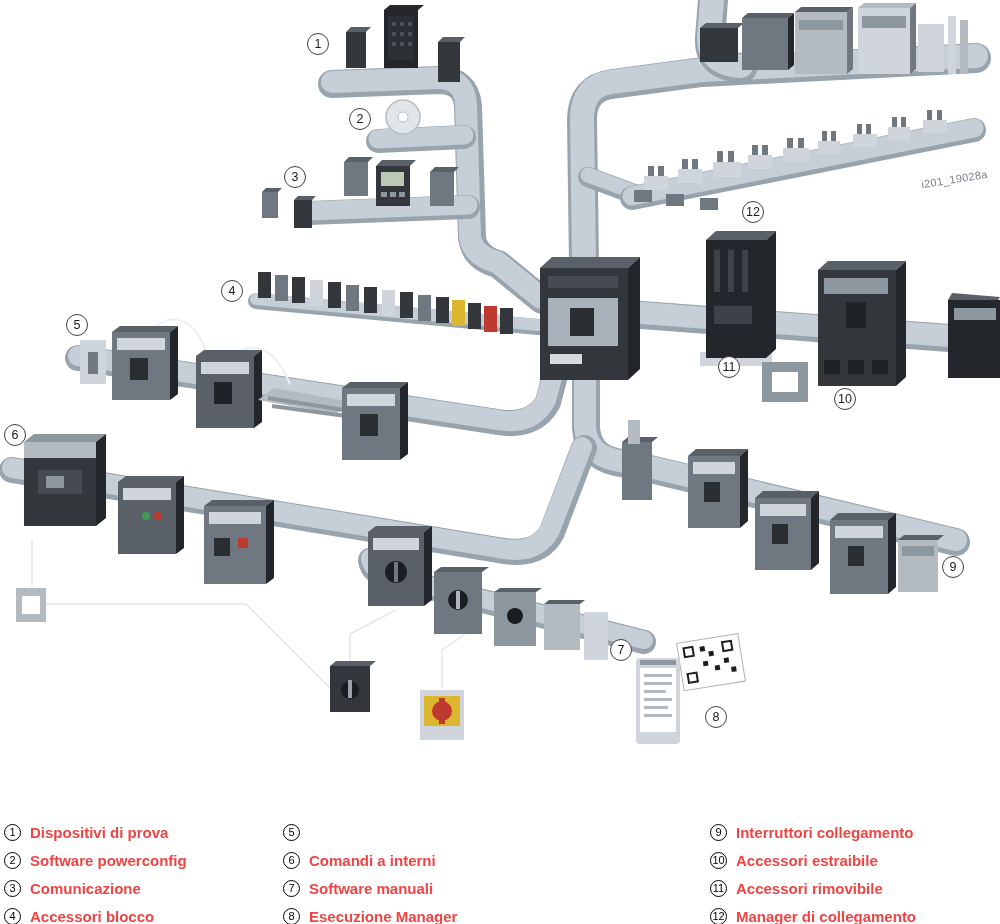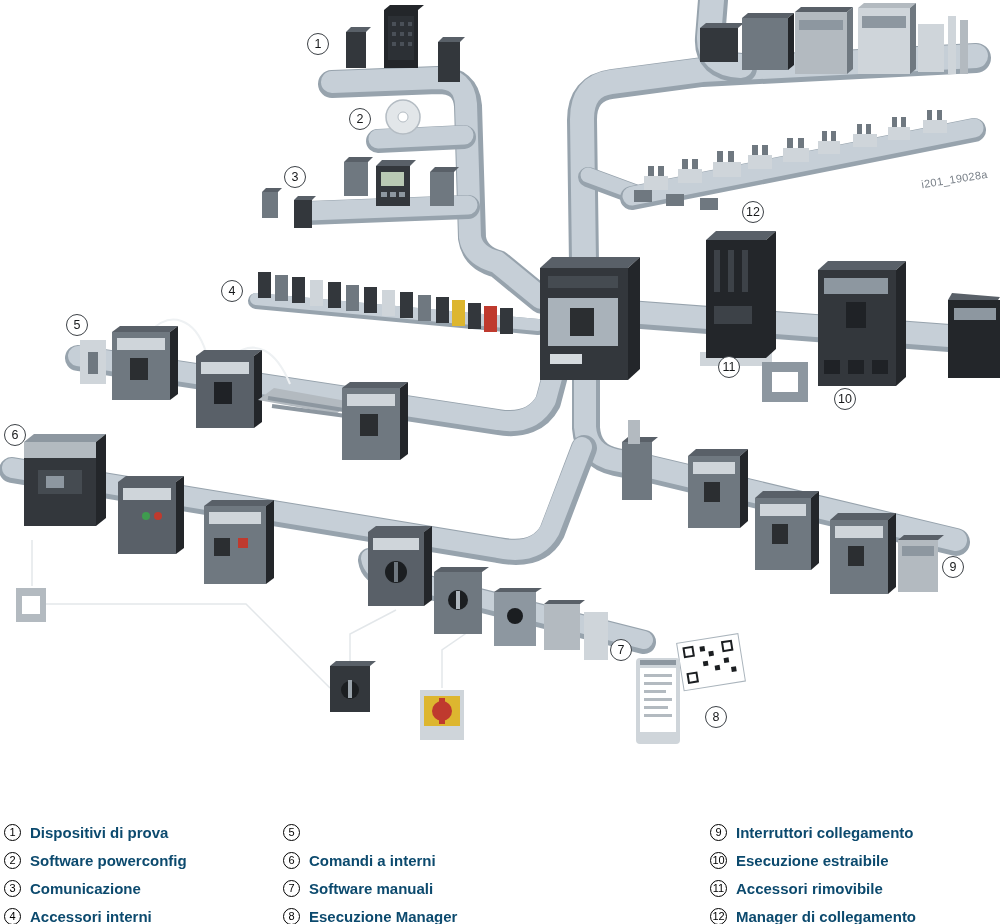--- a/index.html
+++ b/index.html
@@ -31,21 +31,21 @@
     transform:rotate(-9deg);letter-spacing:.3px;}
 
   
   .legend{position:absolute;left:0;top:818px;width:1000px;}
   .legend-col{position:absolute;top:0;}
   .legend-col.c1{left:4px;}  .legend-col.c2{left:283px;}  .legend-col.c3{left:710px;}
   .legend-row{display:flex;align-items:center;height:28px;gap:9px;}
   .legend-num{flex:0 0 auto;width:17px;height:17px;border-radius:50%;
     border:1.2px solid #000;display:flex;align-items:center;justify-content:center;
     font-size:11px;color:#000;box-sizing:border-box;background:#fff;}
-  .legend-label{font-size:15px;font-weight:700;color:#0c4a6e;white-space:nowrap;}
+  .legend-label{font-size:15px;font-weight:700;color:#ef4444;white-space:nowrap;}
 </style>
 </head>
 <body>
 
 <div class="stage">
 
   <svg width="1000" height="815" viewBox="0 0 1000 815">
 
     <g>
 
@@ -420,21 +420,21 @@
       <div class="legend-row">
         <span class="legend-num">2</span>
         <span class="legend-label">Software powerconfig</span>
       </div>
       <div class="legend-row">
         <span class="legend-num">3</span>
         <span class="legend-label">Comunicazione</span>
       </div>
       <div class="legend-row">
         <span class="legend-num">4</span>
-        <span class="legend-label">Accessori interni</span>
+        <span class="legend-label">Accessori blocco</span>
       </div>
     </div>
     <div class="legend-col c2">
       <div class="legend-row">
         <span class="legend-num">5</span>
       </div>
       <div class="legend-row">
         <span class="legend-num">6</span>
         <span class="legend-label">Comandi a interni</span>
       </div>
@@ -447,21 +447,21 @@
         <span class="legend-label">Esecuzione Manager</span>
       </div>
     </div>
     <div class="legend-col c3">
       <div class="legend-row">
         <span class="legend-num">9</span>
         <span class="legend-label">Interruttori collegamento</span>
       </div>
       <div class="legend-row">
         <span class="legend-num">10</span>
-        <span class="legend-label">Esecuzione estraibile</span>
+        <span class="legend-label">Accessori estraibile</span>
       </div>
       <div class="legend-row">
         <span class="legend-num">11</span>
         <span class="legend-label">Accessori rimovibile</span>
       </div>
       <div class="legend-row">
         <span class="legend-num">12</span>
         <span class="legend-label">Manager di collegamento</span>
       </div>
     </div>

